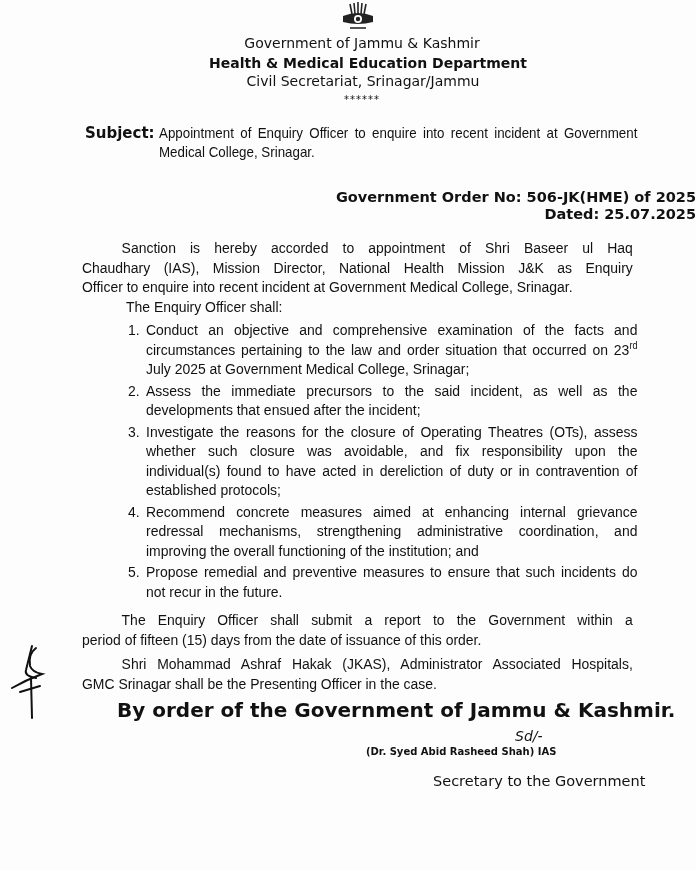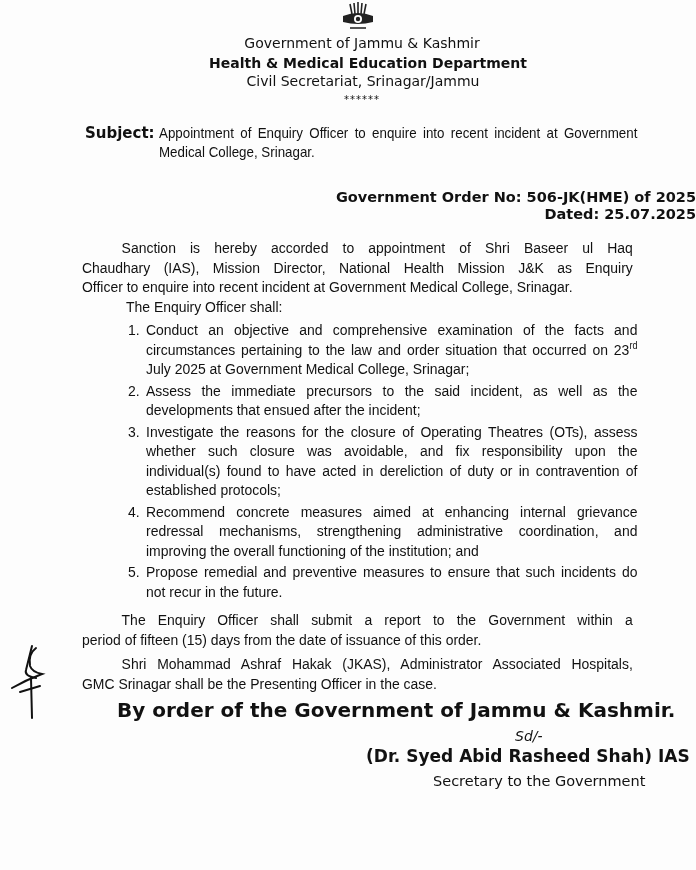--- a/index.html
+++ b/index.html
@@ -34,21 +34,21 @@
   .list { left: 128px; top: 320px; width: 566px; }
   .li { position: relative; padding-left: 20px; margin-bottom: 2px; }
   .li .num { position: absolute; left: 0; top: 0; }
   .li .txt { display: block; text-align: justify; text-align-last: left; }
 
   .p-report { left: 82px; top: 610px; width: 612px; }
   .p-present { left: 82px; top: 654px; width: 612px; }
   .bold-order { left: 117px; top: 698px; font-weight: bold; font-size: 20px; }
 
   .sd { left: 515px; top: 728px; font-style: italic; font-size: 14px; }
-  .sig-name { left: 366px; top: 746px; font-weight: bold; font-size: 17px; }
+  .sig-name { left: 366px; top: 746px; font-weight: bold; font-size: 10px; }
   .sig-desig { left: 433px; top: 764px; font-size: 14.5px; margin-top: 9px; }
 
   .initials { left: 6px; top: 640px; width: 40px; height: 80px; }
   sup { font-size: 10px; line-height: 0; }
 </style>
 </head>
 <body>
 
 <div class="abs emblem">
   <svg width="44" height="30" viewBox="0 0 44 30">

